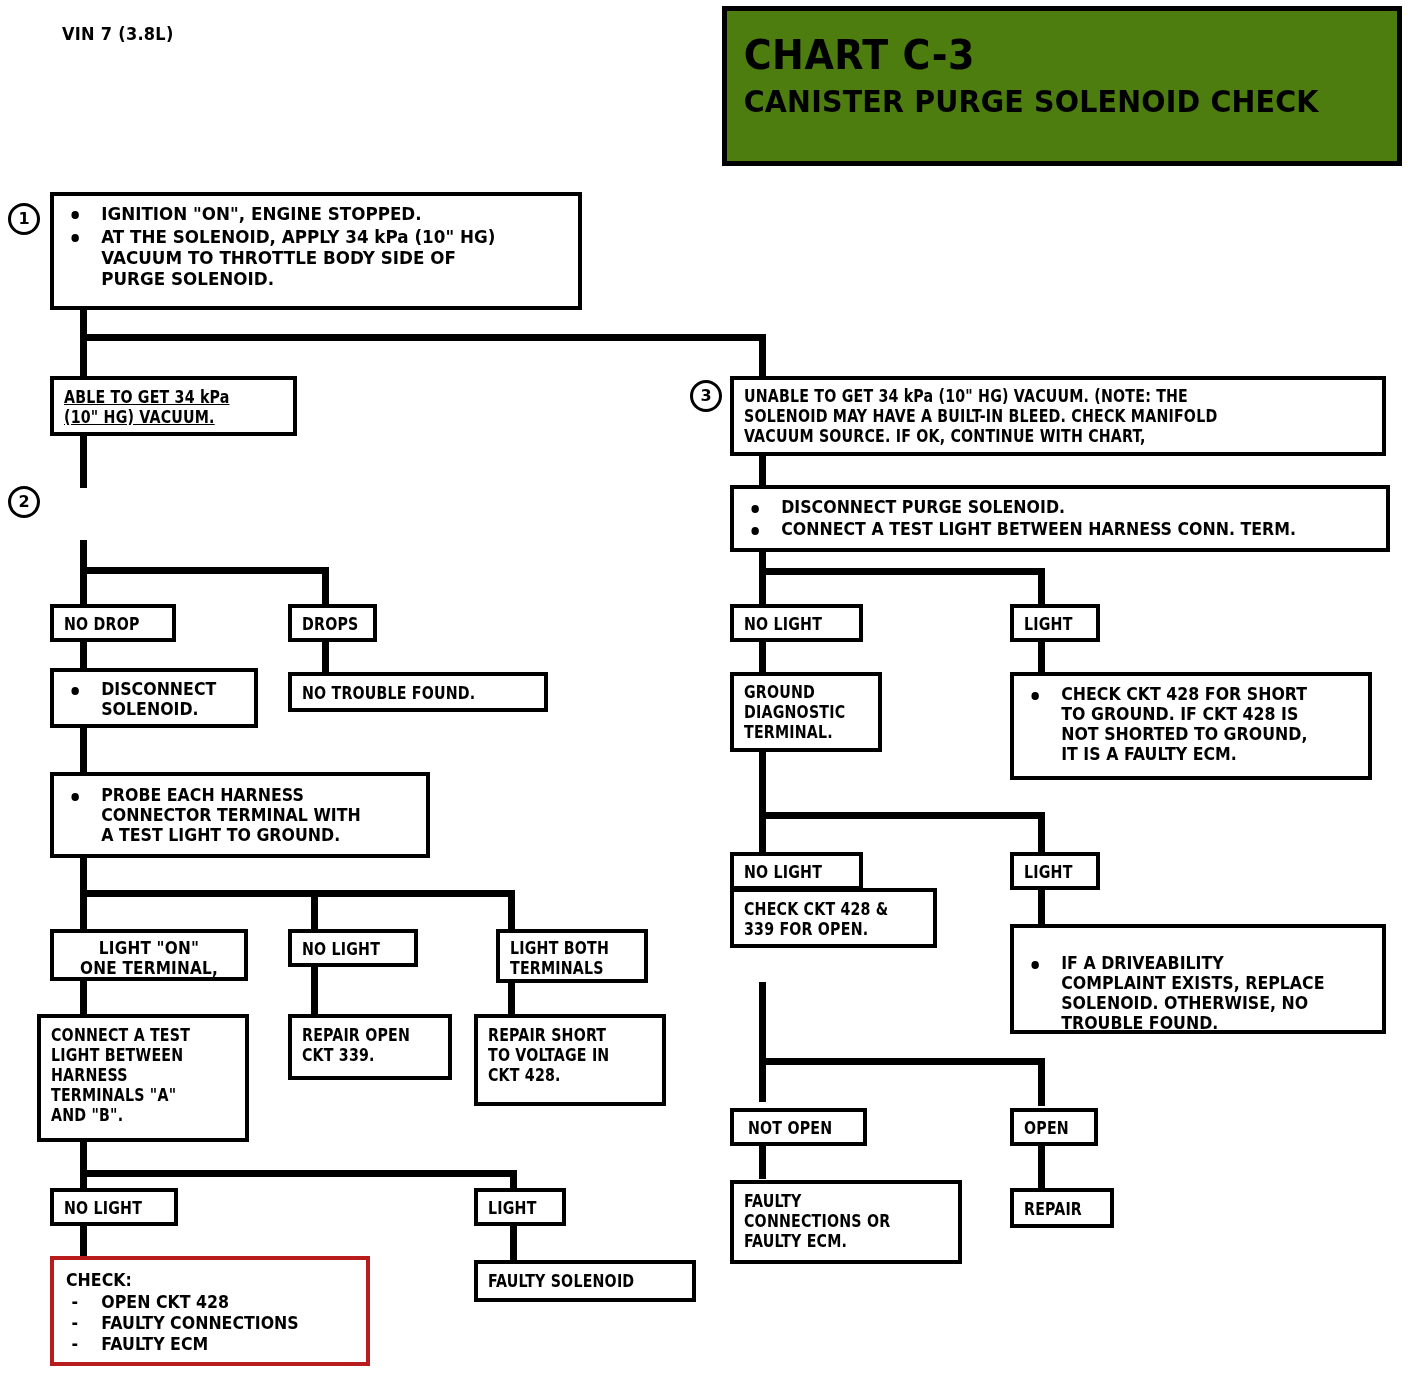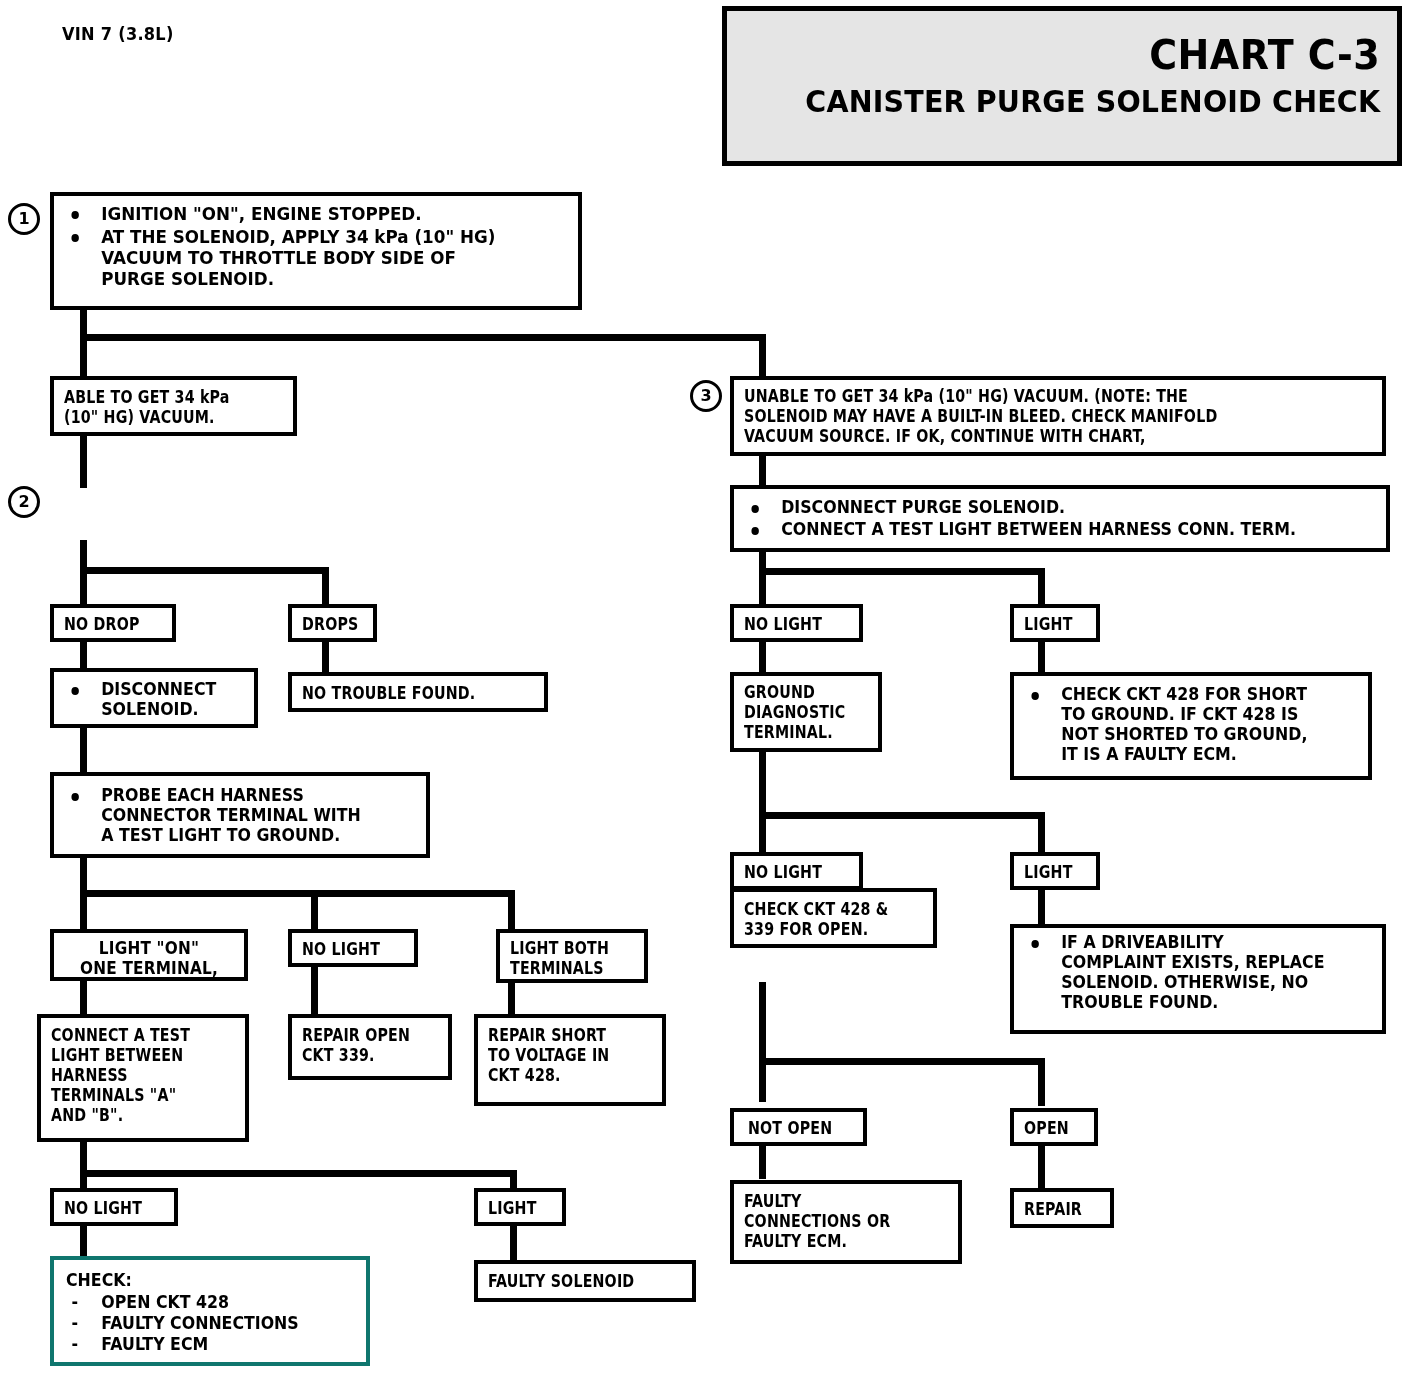--- a/index.html
+++ b/index.html
@@ -65,21 +65,21 @@
     left: 8px;
     top: 0.44em;
     width: 8px;
     height: 8px;
     border-radius: 50%;
     background: #000;
   }
   .dashlist {
     position: absolute;
     box-sizing: border-box;
-    border: 4px solid #0f766e;
+    border: 4px solid #b91c1c;
     background: #fff;
     z-index: 3;
     padding: 10px 6px 16px 12px;
   }
   .dashlist .hd {
     font-weight: 700;
     line-height: 1.2;
     transform: scaleX(0.93);
     transform-origin: left center;
   }
@@ -122,22 +122,22 @@
   .ln {
     position: absolute;
     background: #000;
     z-index: 1;
   }
   
   #title-box {
     position: absolute;
     box-sizing: border-box;
     border: 5px solid #000;
-    background: #e5e5e5;
-    text-align: right;
+    background: #4d7c0f;
+    text-align: left;
     z-index: 4;
   }
   #title-main {
     font-weight: 700;
     font-size: 40px;
     letter-spacing: 0.5px;
     line-height: 1;
     margin-top: 24px;
     transform: scaleX(0.95);
   }
@@ -233,21 +233,21 @@
 
   <div class="bullets" style="left:50px; top:192px; width:532px; height:118px;">
     <ul>
       <li class="fs18">IGNITION "ON",  ENGINE STOPPED.</li>
       <li class="fs18">AT THE SOLENOID, APPLY 34 kPa (10" HG)
 VACUUM TO THROTTLE BODY SIDE OF
 PURGE SOLENOID.</li>
     </ul>
   </div>
 
-  <div class="box" style="left:50px; top:376px; width:247px; height:60px; padding:8px 8px 0 10px;">
+  <div class="box" style="left:50px; top:376px; width:247px; height:60px; padding:8px 8px 0 10px;text-decoration:underline;">
     <span class="txt fs17">ABLE TO GET  34 kPa
 (10" HG) VACUUM.</span>
   </div>
 
   <div class="circle" style="left:8px; top:486px;">2</div>
 
 
   <div class="box" style="left:50px; top:604px; width:126px; height:38px; padding:7px 0 0 10px;">
     <span class="txt fs17">NO DROP</span>
   </div>
@@ -373,21 +373,21 @@
 
   <div class="box" style="left:1010px; top:852px; width:90px; height:38px; padding:7px 0 0 10px;">
     <span class="txt fs17">LIGHT</span>
   </div>
 
   <div class="box" style="left:730px; top:888px; width:207px; height:60px; padding:8px 0 0 10px;">
     <span class="txt fs17">CHECK CKT 428 &amp;
 339 FOR OPEN.</span>
   </div>
 
-  <div class="bullets" style="left:1010px; top:924px; width:376px; height:110px; padding-top:5px;">
+  <div class="bullets" style="left:1010px; top:924px; width:376px; height:110px; padding-top:26px;">
     <ul>
       <li class="fs17">IF A DRIVEABILITY
 COMPLAINT EXISTS, REPLACE
 SOLENOID.  OTHERWISE, NO
 TROUBLE FOUND.</li>
     </ul>
   </div>
 
   <div class="box" style="left:730px; top:1108px; width:137px; height:38px; padding:7px 0 0 14px;">
     <span class="txt fs17">NOT OPEN</span>

